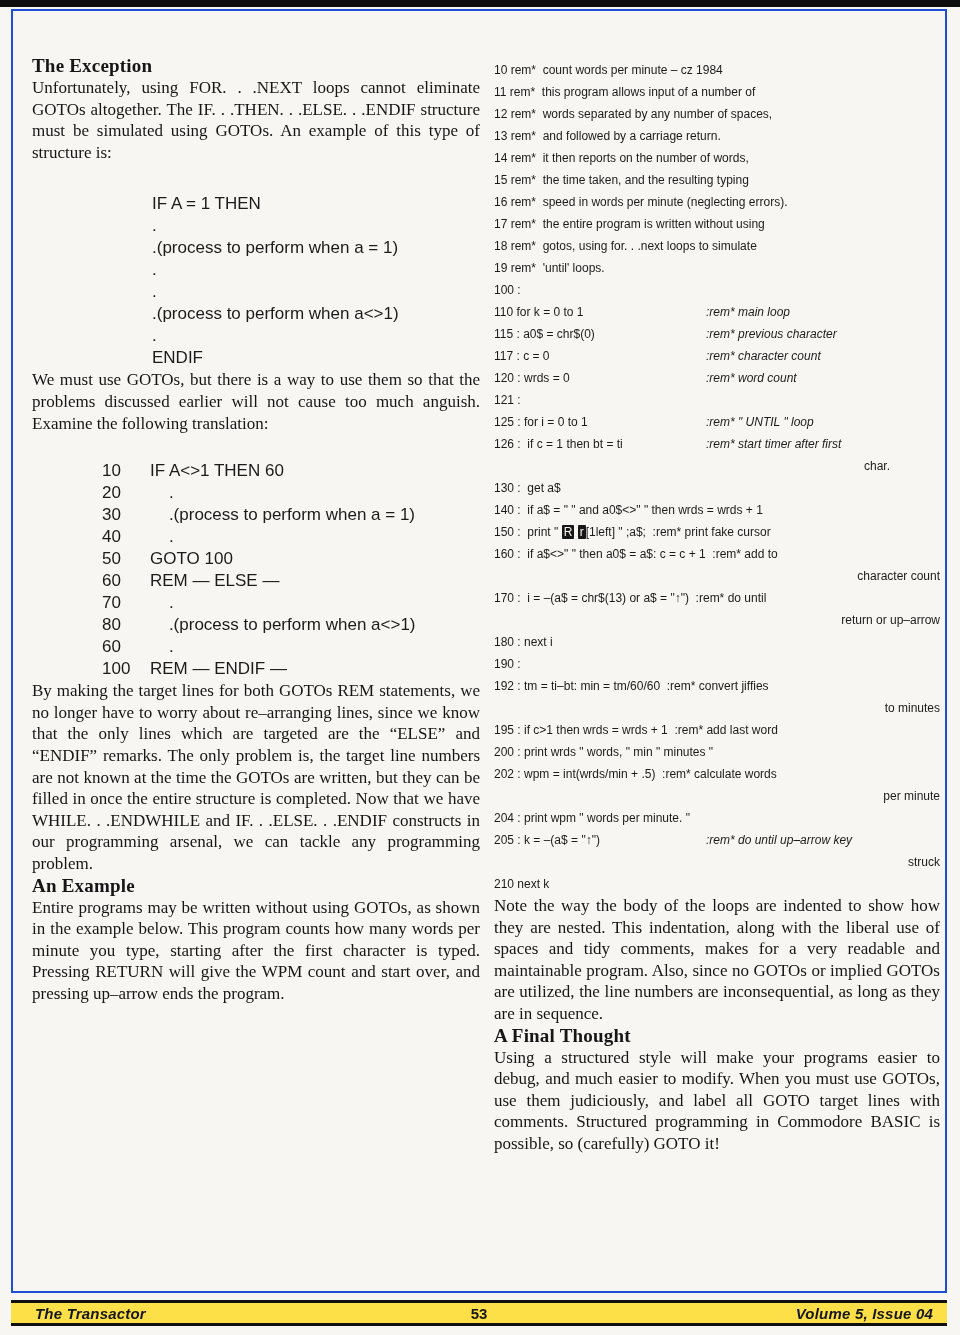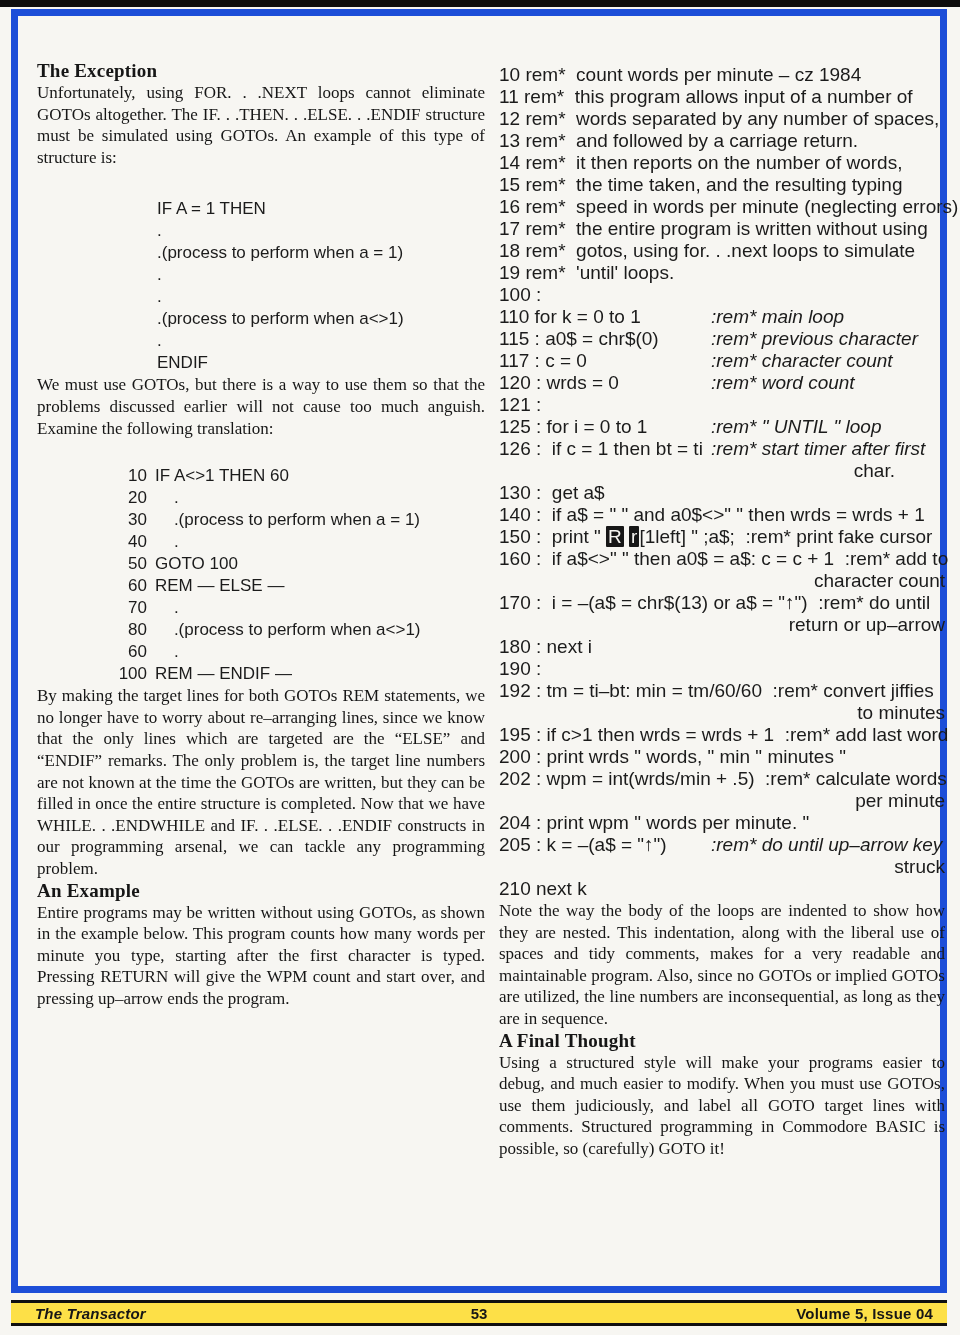--- a/index.html
+++ b/index.html
@@ -4,36 +4,36 @@
 <style>
   html,body{margin:0;padding:0;}
   body{
     width:960px;height:1335px;position:relative;overflow:hidden;
     background:#f7f6f2;color:#161616;
     font-family:"Liberation Serif", serif;
   }
   .top-edge{position:absolute;top:0;left:0;width:960px;height:7px;background:#0d0d0d;}
   .content-frame{
     position:absolute;top:9px;left:11px;width:936px;height:1284px;
-    border:7px solid #1d4ed8;box-sizing:border-box;background:#f7f6f2;
+    border:2px solid #1d4ed8;box-sizing:border-box;background:#f7f6f2;
   }
   .col{position:absolute;}
   .col-left{left:19px;top:44px;width:448px;}
   .col-right{left:481px;top:48px;width:446px;}
   h2.head{font-size:19px;font-weight:bold;margin:0;letter-spacing:.2px;}
   p.body{font-size:17px;line-height:21.6px;text-align:justify;margin:0;}
   
   .codeblock{font-family:"Liberation Sans", sans-serif;color:#1b1b1b;}
   .cb1{margin:30px 0 0 120px;font-size:17px;line-height:22px;white-space:pre;}
   .cb2{margin:26px 0 0 70px;font-size:17px;line-height:22px;}
   .c2row{white-space:pre;}
-  .c2num{display:inline-block;width:40px;text-align:right;}
+  .c2num{display:inline-block;width:40px;}
   .c2text{margin-left:8px;}
   
-  .listing{font-family:"Liberation Sans", sans-serif;font-size:19px;line-height:22px;color:#1b1b1b;}
+  .listing{font-family:"Liberation Sans", sans-serif;font-size:12px;line-height:22px;color:#1b1b1b;}
   .lrow{position:relative;white-space:pre;min-height:22px;}
   .lrem{position:absolute;left:212px;top:0;font-style:italic;}
   .cont{text-align:right;}
   .cont-mid{padding-right:50px;}
   .inv{background:#171717;color:#f7f6f2;padding:0 2px;border-radius:1px;}
   .mt-note{margin-top:28px;}
   .mt-final-h{margin-top:28px;}
   .mt-final-p{margin-top:24px;}
   .mt-p1{margin-top:24px;}
   .mt-p2{margin-top:22px;}
@@ -43,21 +43,21 @@
   
   .footer-bar{
     position:absolute;left:11px;top:1300px;width:936px;height:26px;
     border-top:3px solid #101010;border-bottom:3px solid #101010;
     box-sizing:border-box;background:#fde047;
     font-family:"Liberation Sans", sans-serif;
     display:flex;align-items:center;
   }
   .footer-left{font-weight:bold;font-style:italic;font-size:15px;margin-left:24px;letter-spacing:.2px;}
   .footer-center{position:absolute;left:50%;transform:translateX(-50%);font-weight:bold;font-size:15px;}
-  .footer-right{position:absolute;right:14px;font-weight:bold;font-size:15px;letter-spacing:.2px;margin-left:40px;}
+  .footer-right{position:absolute;right:14px;font-weight:bold;font-style:italic;font-size:15px;letter-spacing:.2px;margin-left:40px;}
 </style>
 </head>
 <body>
 
 <div class="top-edge"></div>
 
 <div class="content-frame">
 
   <div class="col col-left">
     <h2 class="head">The Exception</h2>

